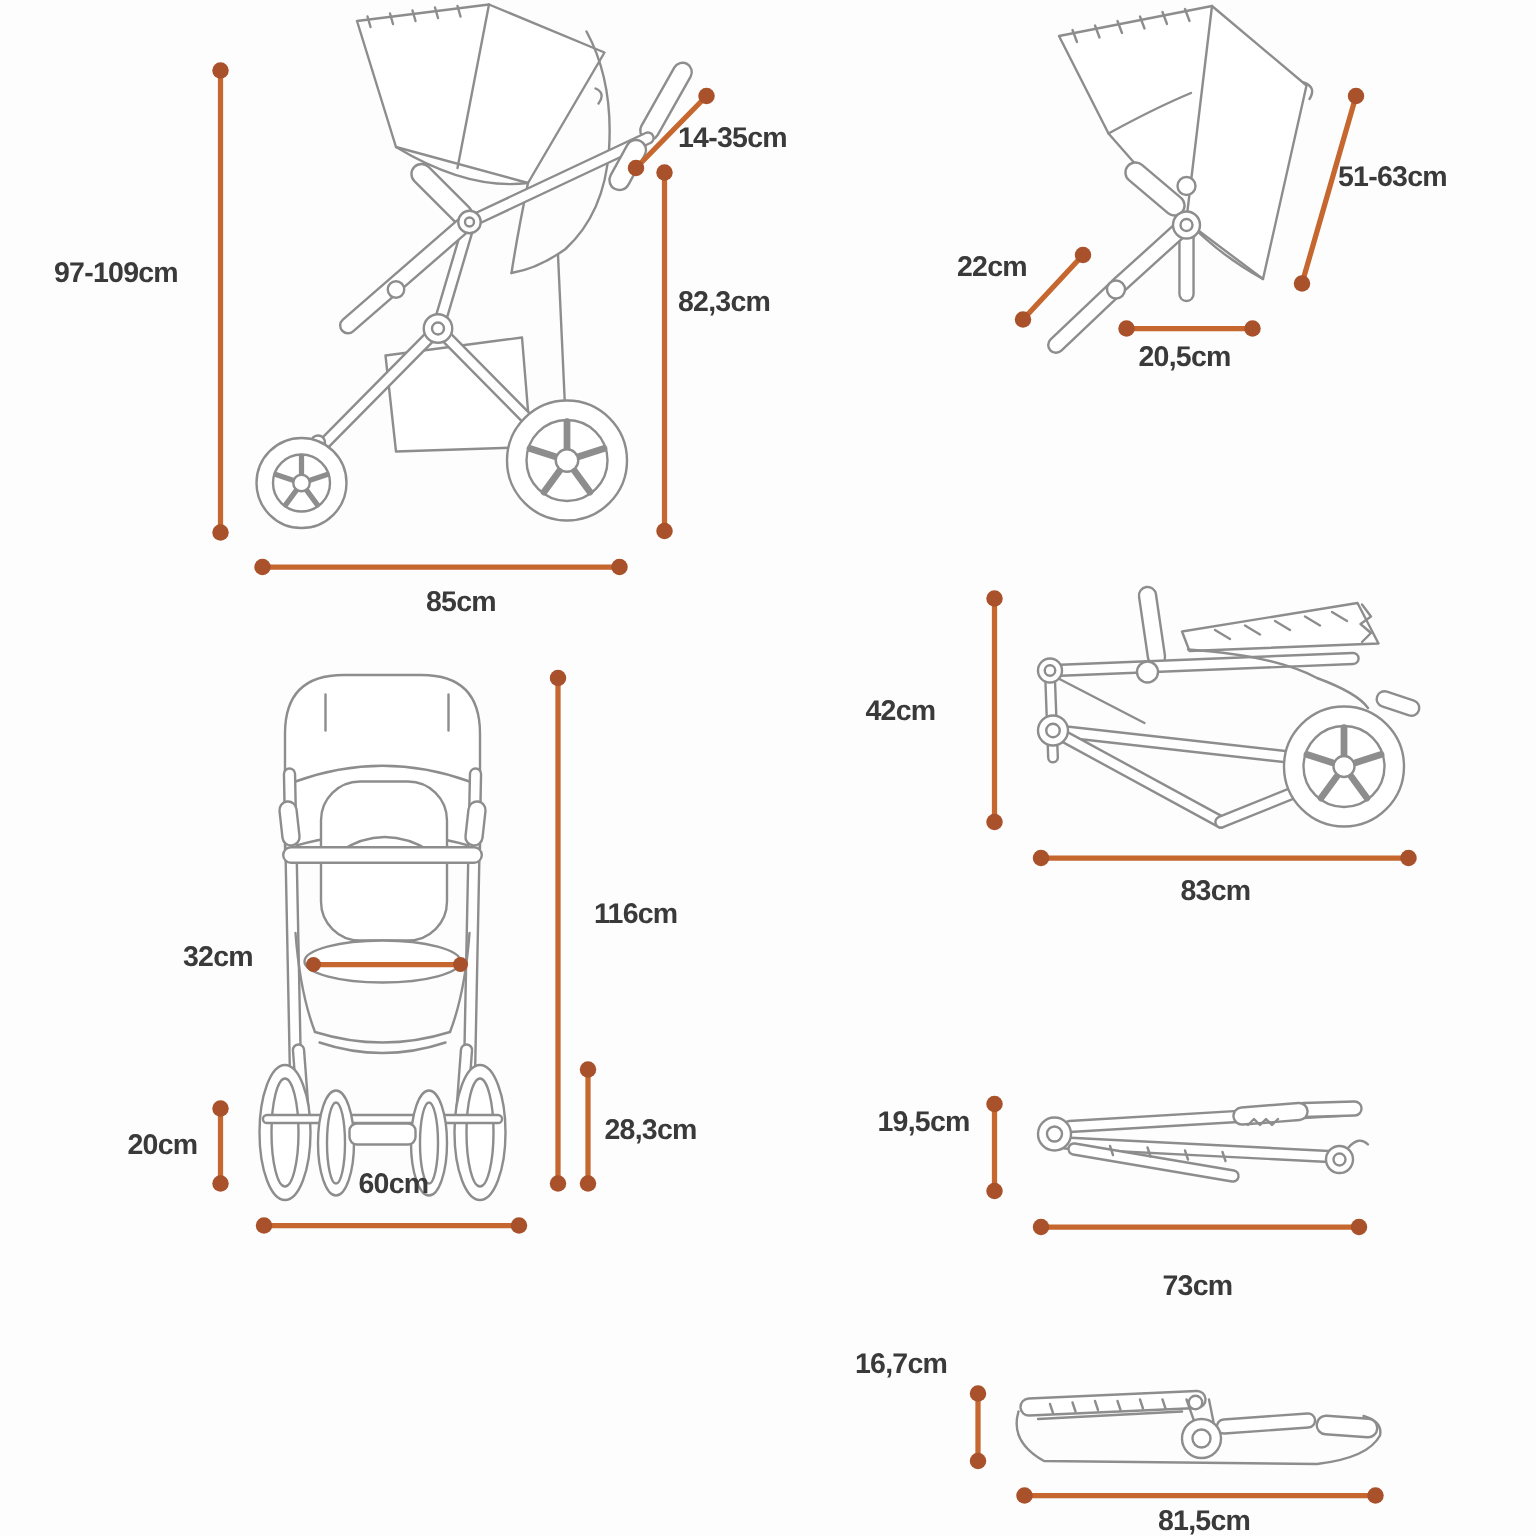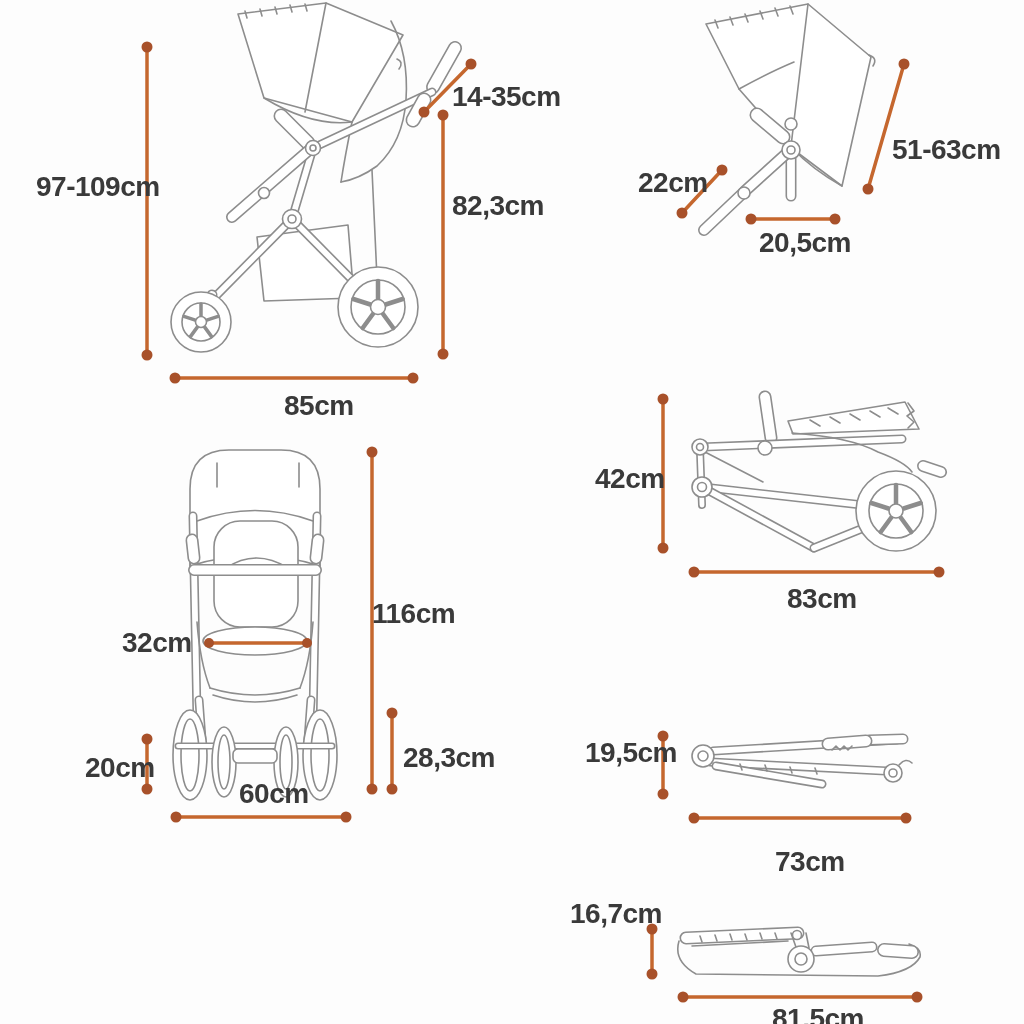--- a/index.html
+++ b/index.html
@@ -9,21 +9,21 @@
   }
   #art{position:absolute;left:0;top:0;}
   .ln{stroke:#8d8d8d;fill:none;stroke-width:1.6;stroke-linejoin:round;stroke-linecap:round;}
   .fill{stroke:#8d8d8d;fill:#ffffff;stroke-width:1.6;stroke-linejoin:round;}
   .tube{stroke:#8d8d8d;fill:none;stroke-linecap:round;}
   .tube-inner{stroke:#ffffff;fill:none;stroke-linecap:round;}
   .spoke{stroke:#8d8d8d;stroke-linecap:round;}
   .dim line{stroke:#c5672e;stroke-width:3.5;stroke-linecap:round;}
   .dim circle{fill:#a8512a;stroke:none;}
   .dim-label{
-    position:absolute;font-size:28px;font-weight:700;color:#3a3a3a;
+    position:absolute;font-size:19px;font-weight:700;color:#3a3a3a;
     letter-spacing:-0.5px;white-space:nowrap;line-height:1;
   }
 </style>
 </head>
 <body>
 
 <div id="stage">
 
 <svg id="art" width="1024" height="1024" viewBox="0 0 1024 1024">
 
@@ -304,25 +304,25 @@
         <circle cx="683" cy="997" r="5.5"></circle>
         <circle cx="917" cy="997" r="5.5"></circle>
   </g>
 </svg>
 
 <div class="dim-label" style="left:36px;top:173px">97-109cm</div>
 <div class="dim-label" style="left:452px;top:83px">14-35cm</div>
 <div class="dim-label" style="left:452px;top:192px">82,3cm</div>
 <div class="dim-label" style="left:284px;top:392px">85cm</div>
 <div class="dim-label" style="left:638px;top:169px">22cm</div>
-<div class="dim-label" style="left:892px;top:136px">51-63cm</div>
+<div class="dim-label" style="left:892px;top:109px">51-63cm</div>
 <div class="dim-label" style="left:759px;top:229px">20,5cm</div>
-<div class="dim-label" style="left:595px;top:465px">42cm</div>
+<div class="dim-label" style="left:577px;top:465px">42cm</div>
 <div class="dim-label" style="left:787px;top:585px">83cm</div>
-<div class="dim-label" style="left:372px;top:600px">116cm</div>
+<div class="dim-label" style="left:396px;top:600px">116cm</div>
 <div class="dim-label" style="left:122px;top:629px">32cm</div>
 <div class="dim-label" style="left:85px;top:754px">20cm</div>
 <div class="dim-label" style="left:403px;top:744px">28,3cm</div>
 <div class="dim-label" style="left:239px;top:780px">60cm</div>
 <div class="dim-label" style="left:585px;top:739px">19,5cm</div>
 <div class="dim-label" style="left:775px;top:848px">73cm</div>
 <div class="dim-label" style="left:570px;top:900px">16,7cm</div>
 <div class="dim-label" style="left:772px;top:1005px">81,5cm</div>
 
 </div>

